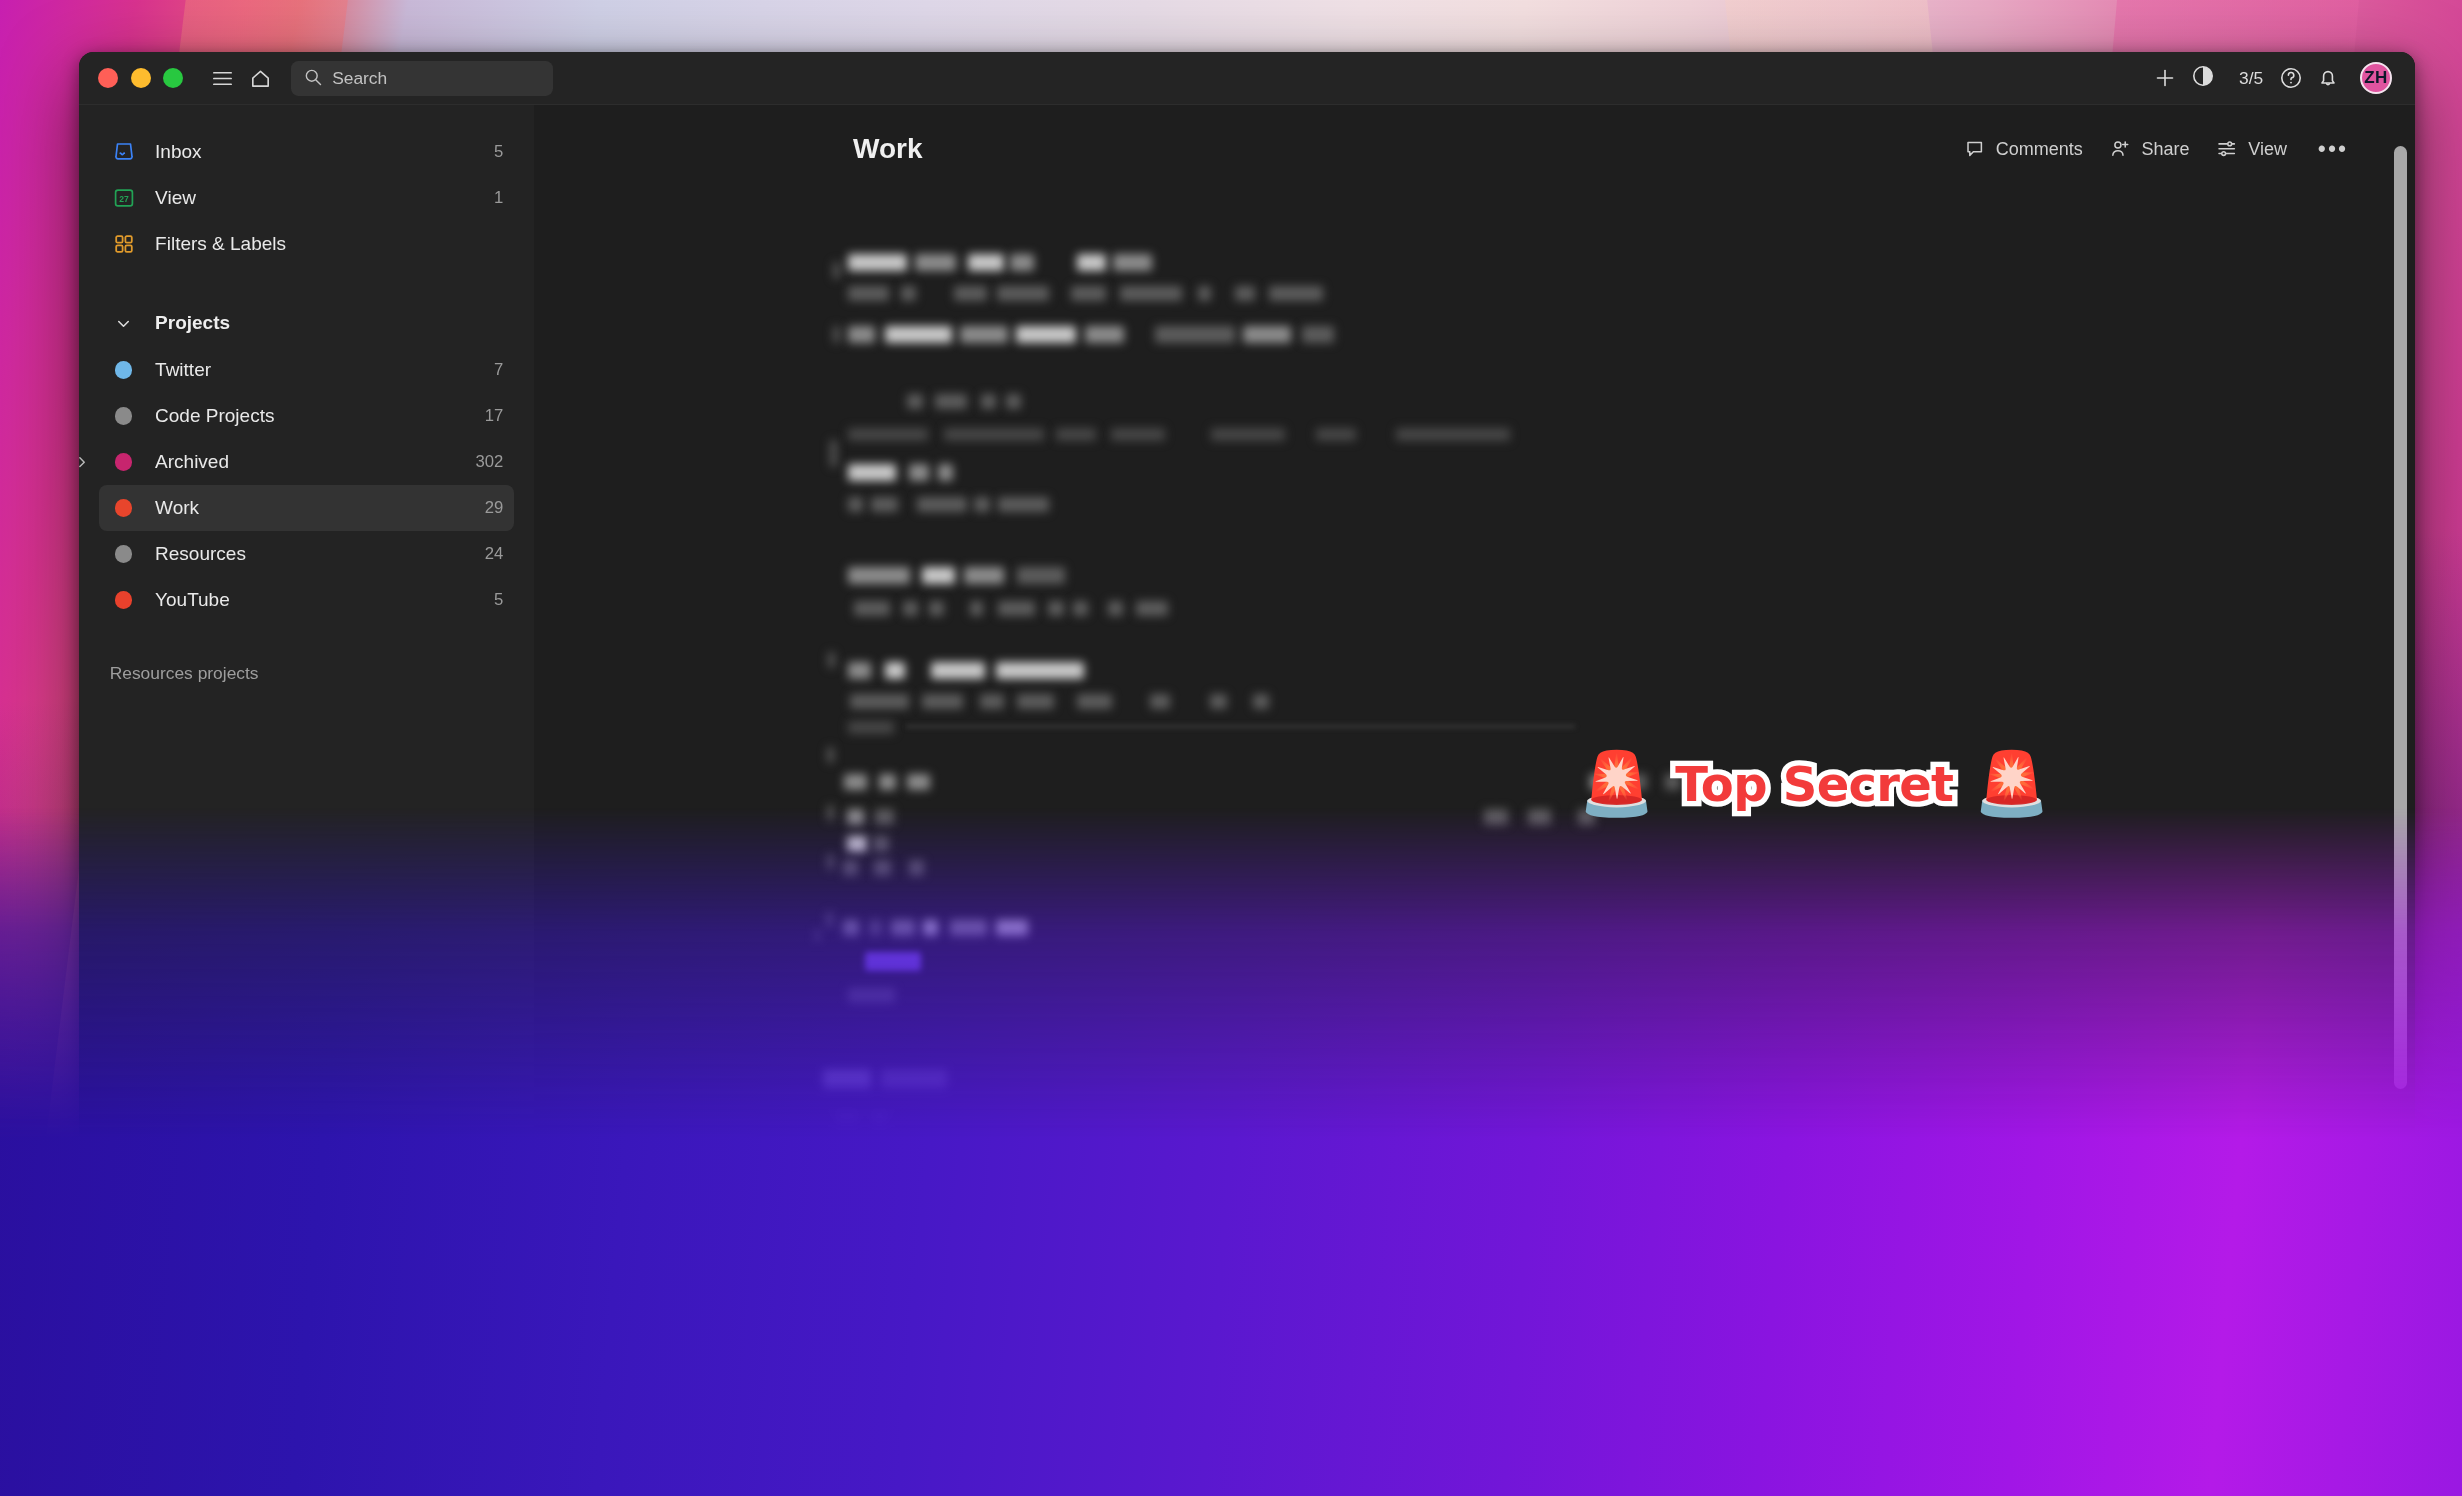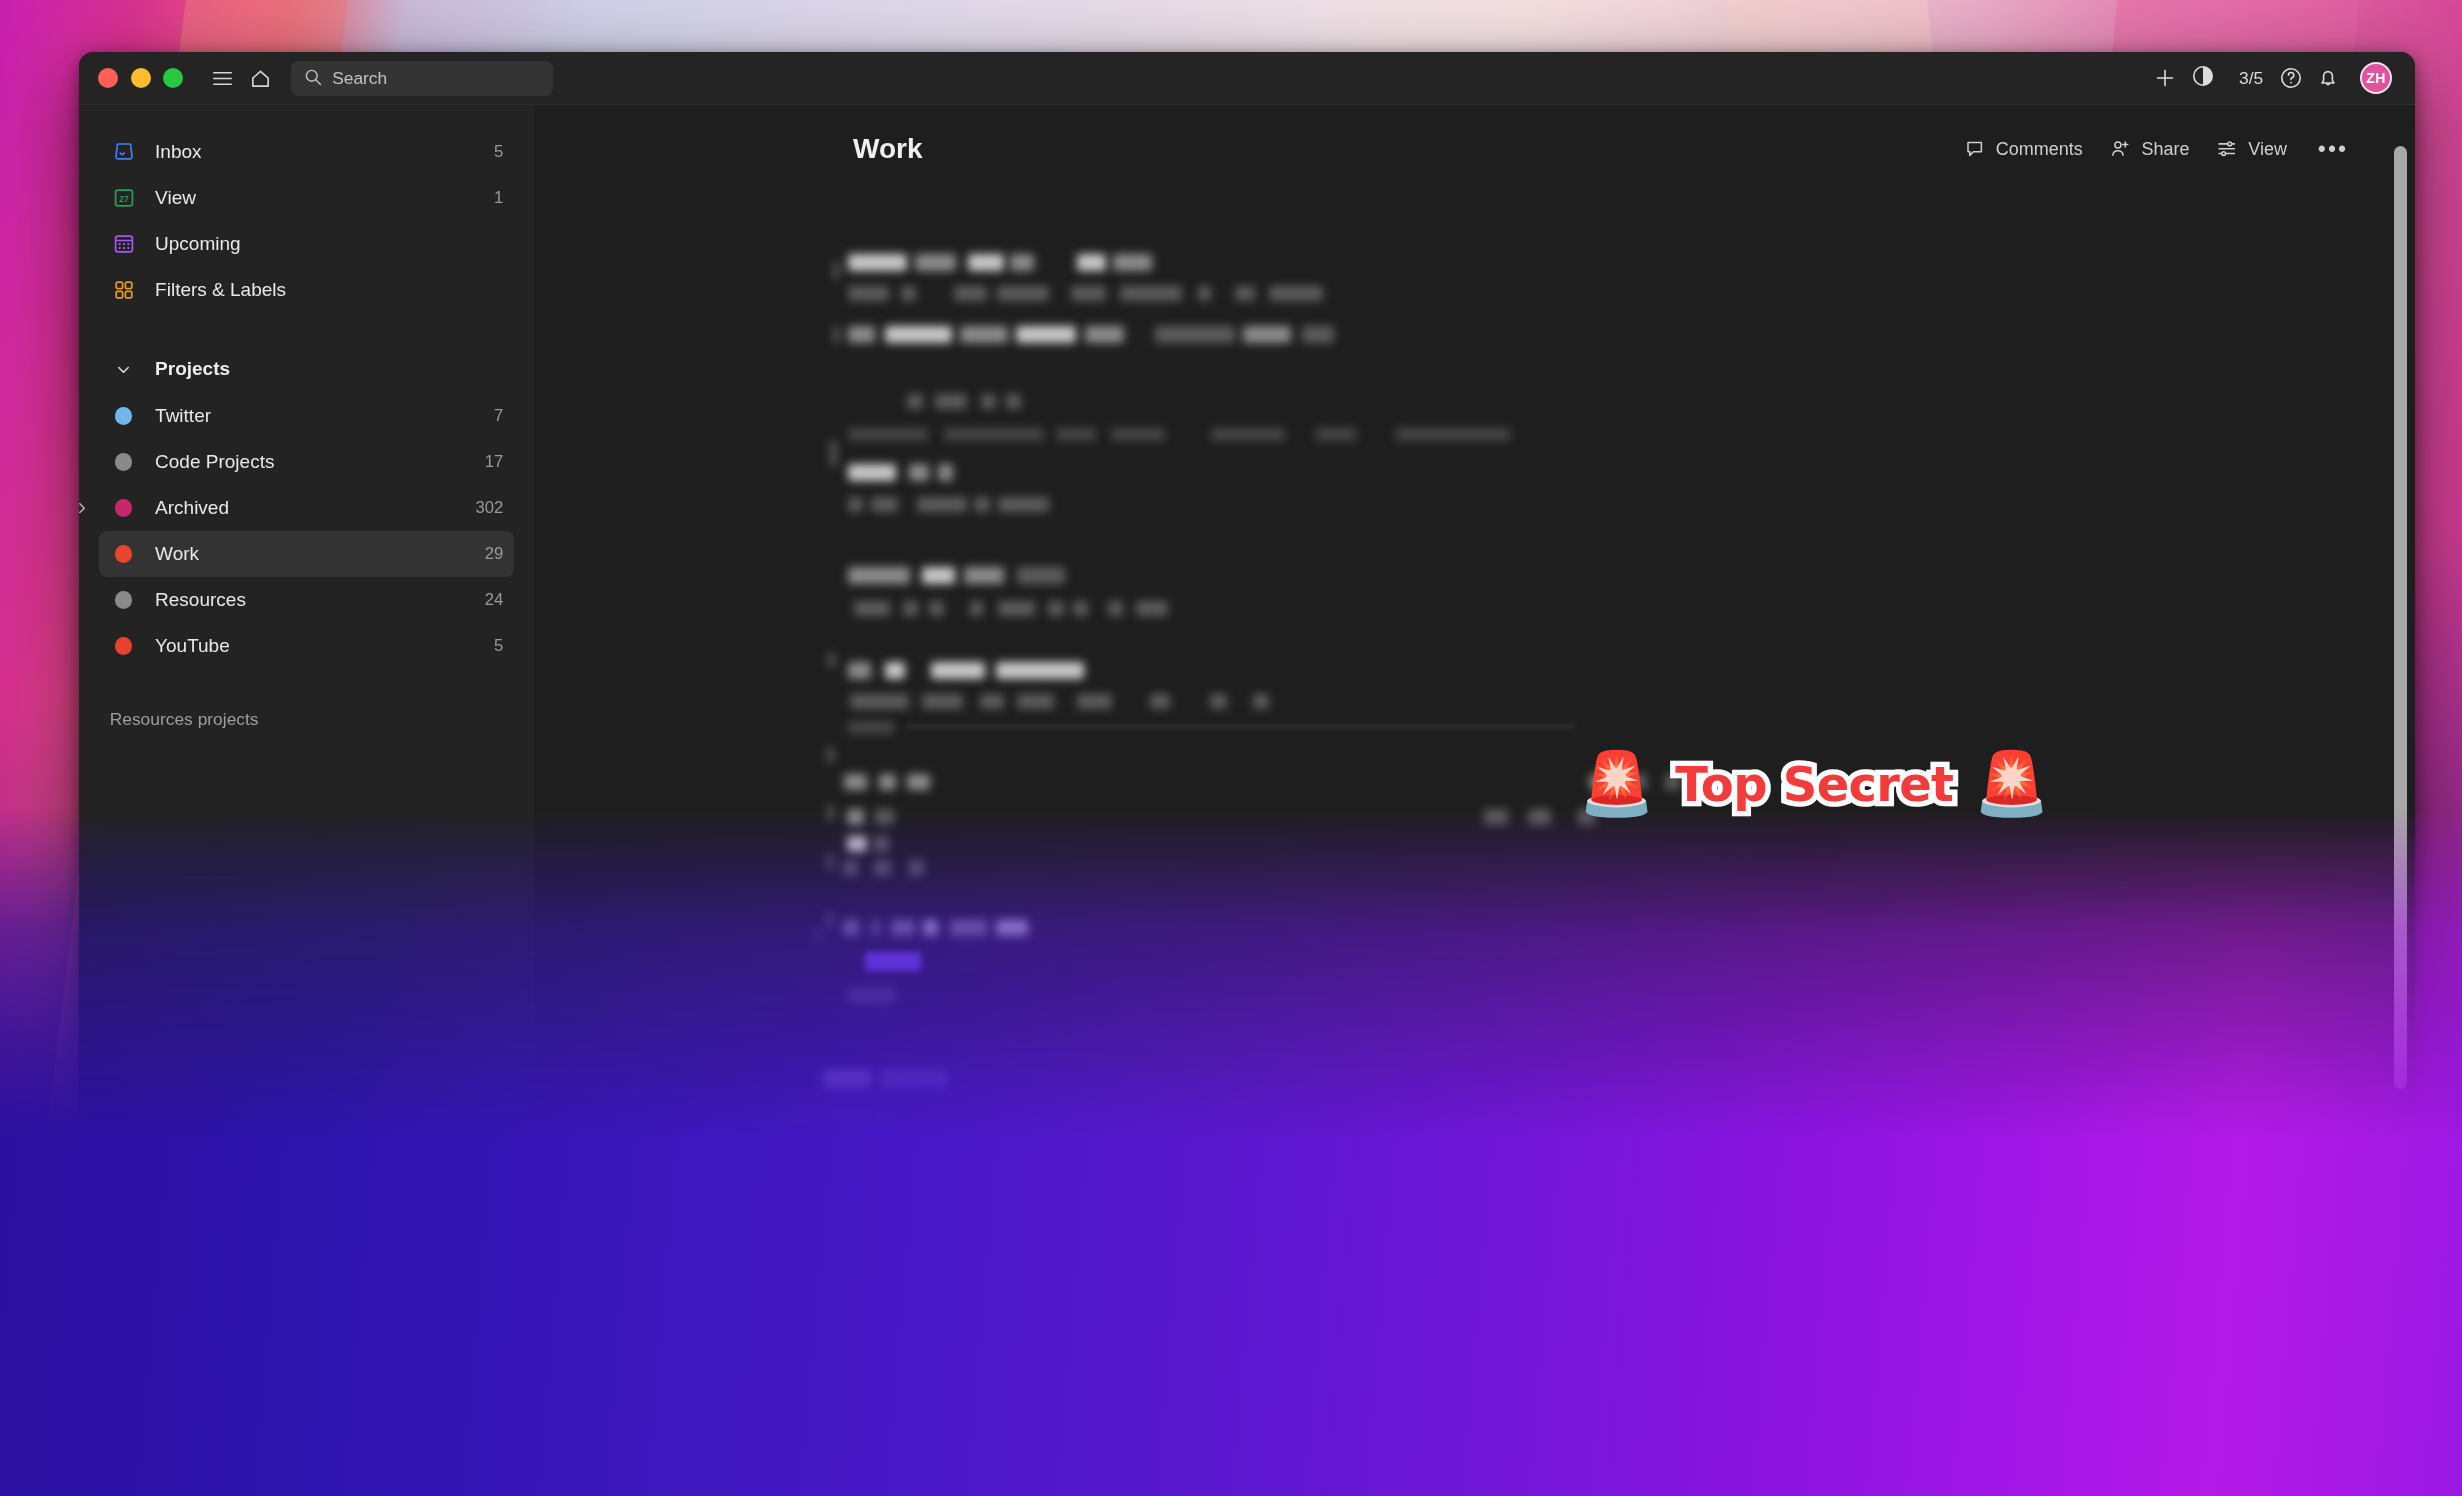--- a/index.html
+++ b/index.html
@@ -105,21 +105,21 @@
     margin-left: auto; display: flex; align-items: center; gap: 6.7px;
   }
   #karma {
     display: flex; align-items: center; gap: 24px;
     padding: 0 5.4px 0 4px; color: #dcdcdc; font-size: 17.4px;
   }
   #avatar {
     width: 32px; height: 32px; border-radius: 50%;
     background: #e0549f;
     border: 2px solid #f4e3ee;
-    color: #ffffff; font-size: 14px; font-weight: bold;
+    color: #0f172a; font-size: 17px; font-weight: bold;
     display: flex; align-items: center; justify-content: center;
     letter-spacing: 0.3px; margin-left: 9.4px;
   }
 
   
   #body { flex: 1; display: flex; min-height: 0; }
 
   
   #sidebar {
     width: 455px; flex: 0 0 455px;
@@ -331,38 +331,20 @@
           <span class="ico">
             <svg width="24" height="24" viewBox="0 0 24 24" style="font-size:28px">
               <rect x="3.6" y="4.2" width="16.8" height="15.6" rx="2.4" fill="none" stroke="#22a355" stroke-width="1.7"></rect>
               <text x="12" y="16.4" font-family="Liberation Sans, sans-serif" font-size="8.6" font-weight="bold" fill="#22a355" text-anchor="middle">27</text>
             </svg>
           </span>
           <span class="lbl">View</span>
           <span class="cnt">1</span>
         </div>
 
-        <div class="nav-item">
-          <span class="ico">
-            <svg width="24" height="24" viewBox="0 0 24 24">
-              <rect x="3.6" y="4.2" width="16.8" height="15.6" rx="2.4" fill="none" stroke="#a855f7" stroke-width="1.7"></rect>
-              <line x1="3.6" y1="8.6" x2="20.4" y2="8.6" stroke="#a855f7" stroke-width="1.5"></line>
-              <g fill="#a855f7">
-                <rect x="6.6" y="11" width="2" height="2" rx=".5"></rect>
-                  <rect x="11" y="11" width="2" height="2" rx=".5"></rect>
-                  <rect x="15.4" y="11" width="2" height="2" rx=".5"></rect>
-                <rect x="6.6" y="15" width="2" height="2" rx=".5"></rect>
-                  <rect x="11" y="15" width="2" height="2" rx=".5"></rect>
-                  <rect x="15.4" y="15" width="2" height="2" rx=".5"></rect>
-              </g>
-            </svg>
-          </span>
-          <span class="lbl">Upcoming</span>
-          <span class="cnt"></span>
-        </div>
 
         <div class="nav-item">
           <span class="ico">
             <svg width="24" height="24" viewBox="0 0 24 24" fill="none" stroke="#e09a2b" stroke-width="1.8">
               <rect x="4.2" y="4.2" width="6.4" height="6.4" rx="1.4"></rect>
               <rect x="13.4" y="4.2" width="6.4" height="6.4" rx="1.4"></rect>
               <rect x="4.2" y="13.4" width="6.4" height="6.4" rx="1.4"></rect>
               <rect x="13.4" y="13.4" width="6.4" height="6.4" rx="1.4"></rect>
             </svg>
           </span>

